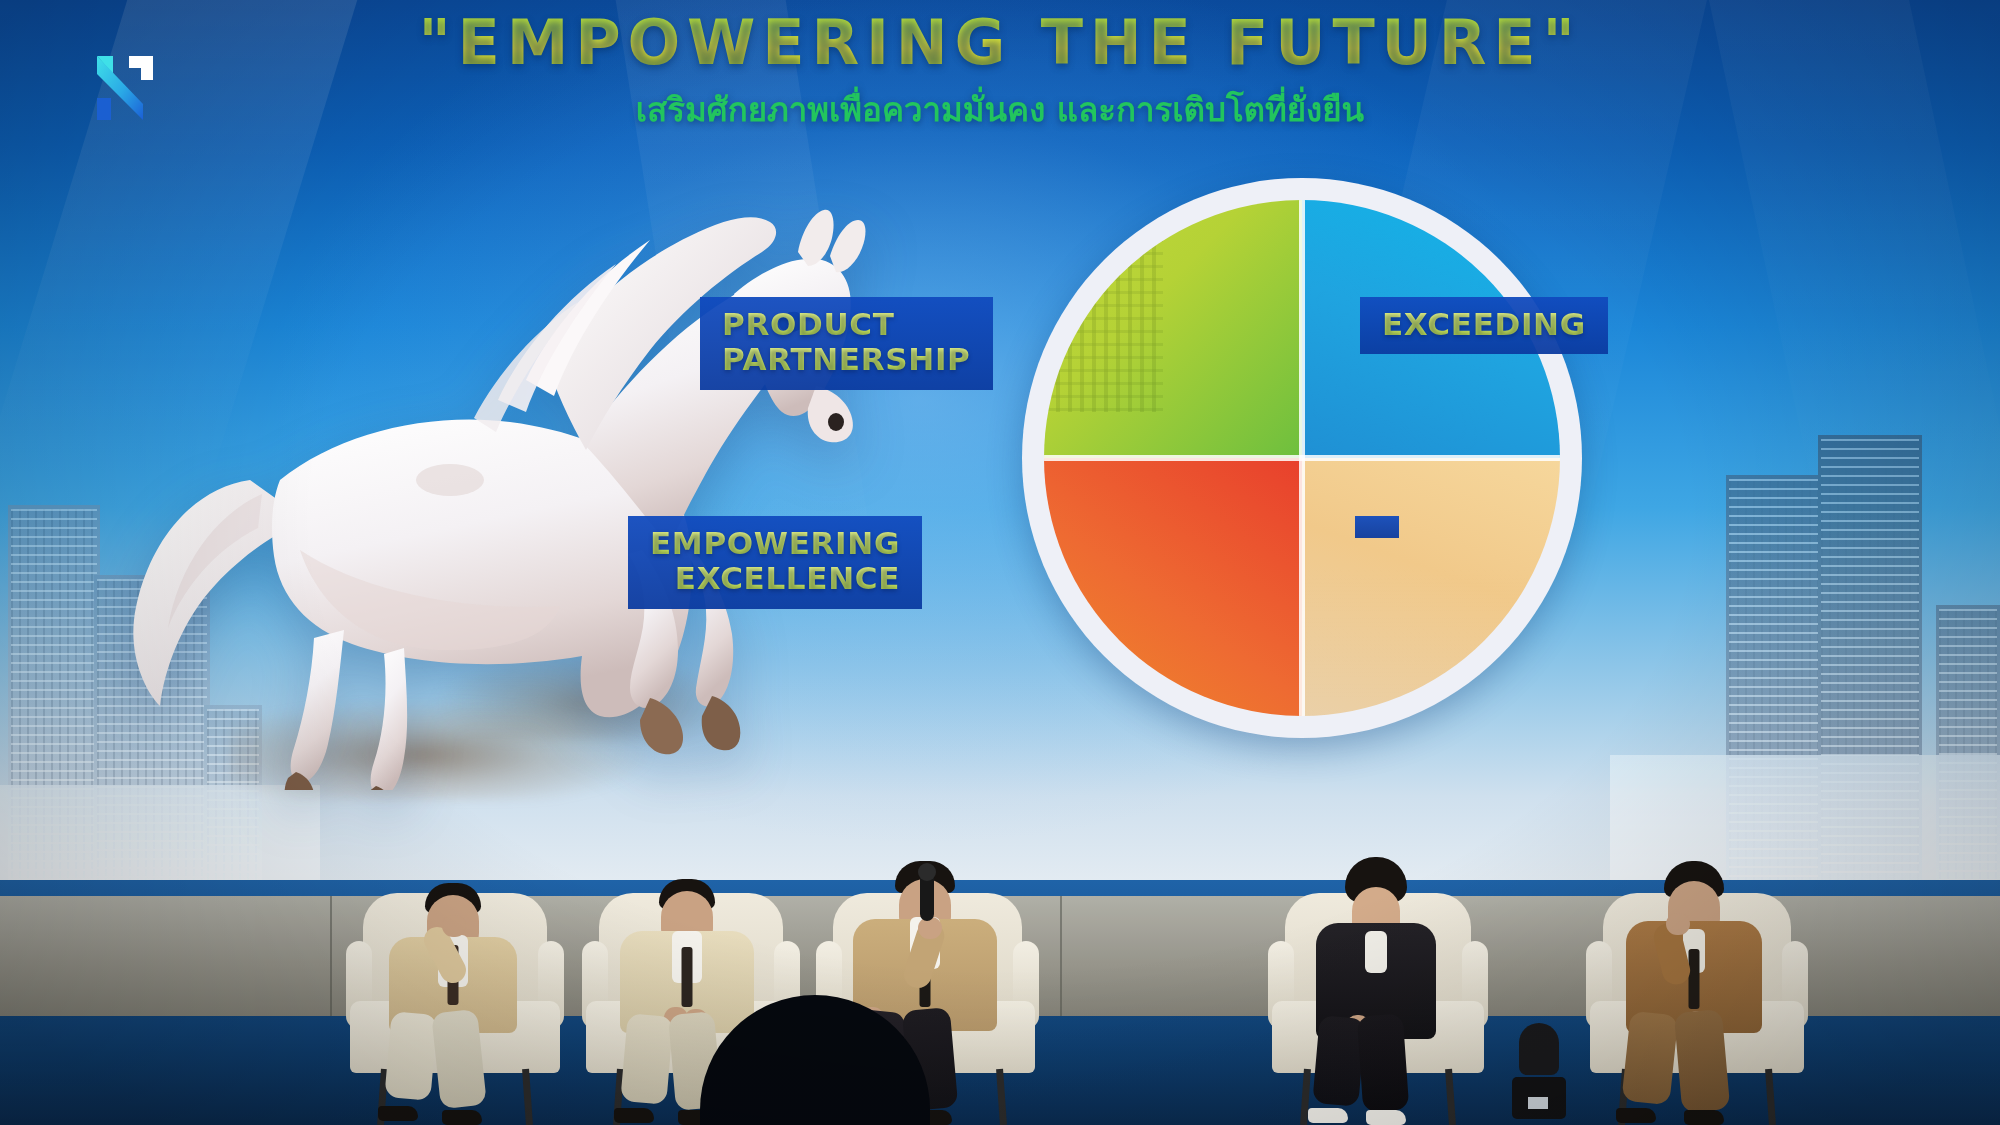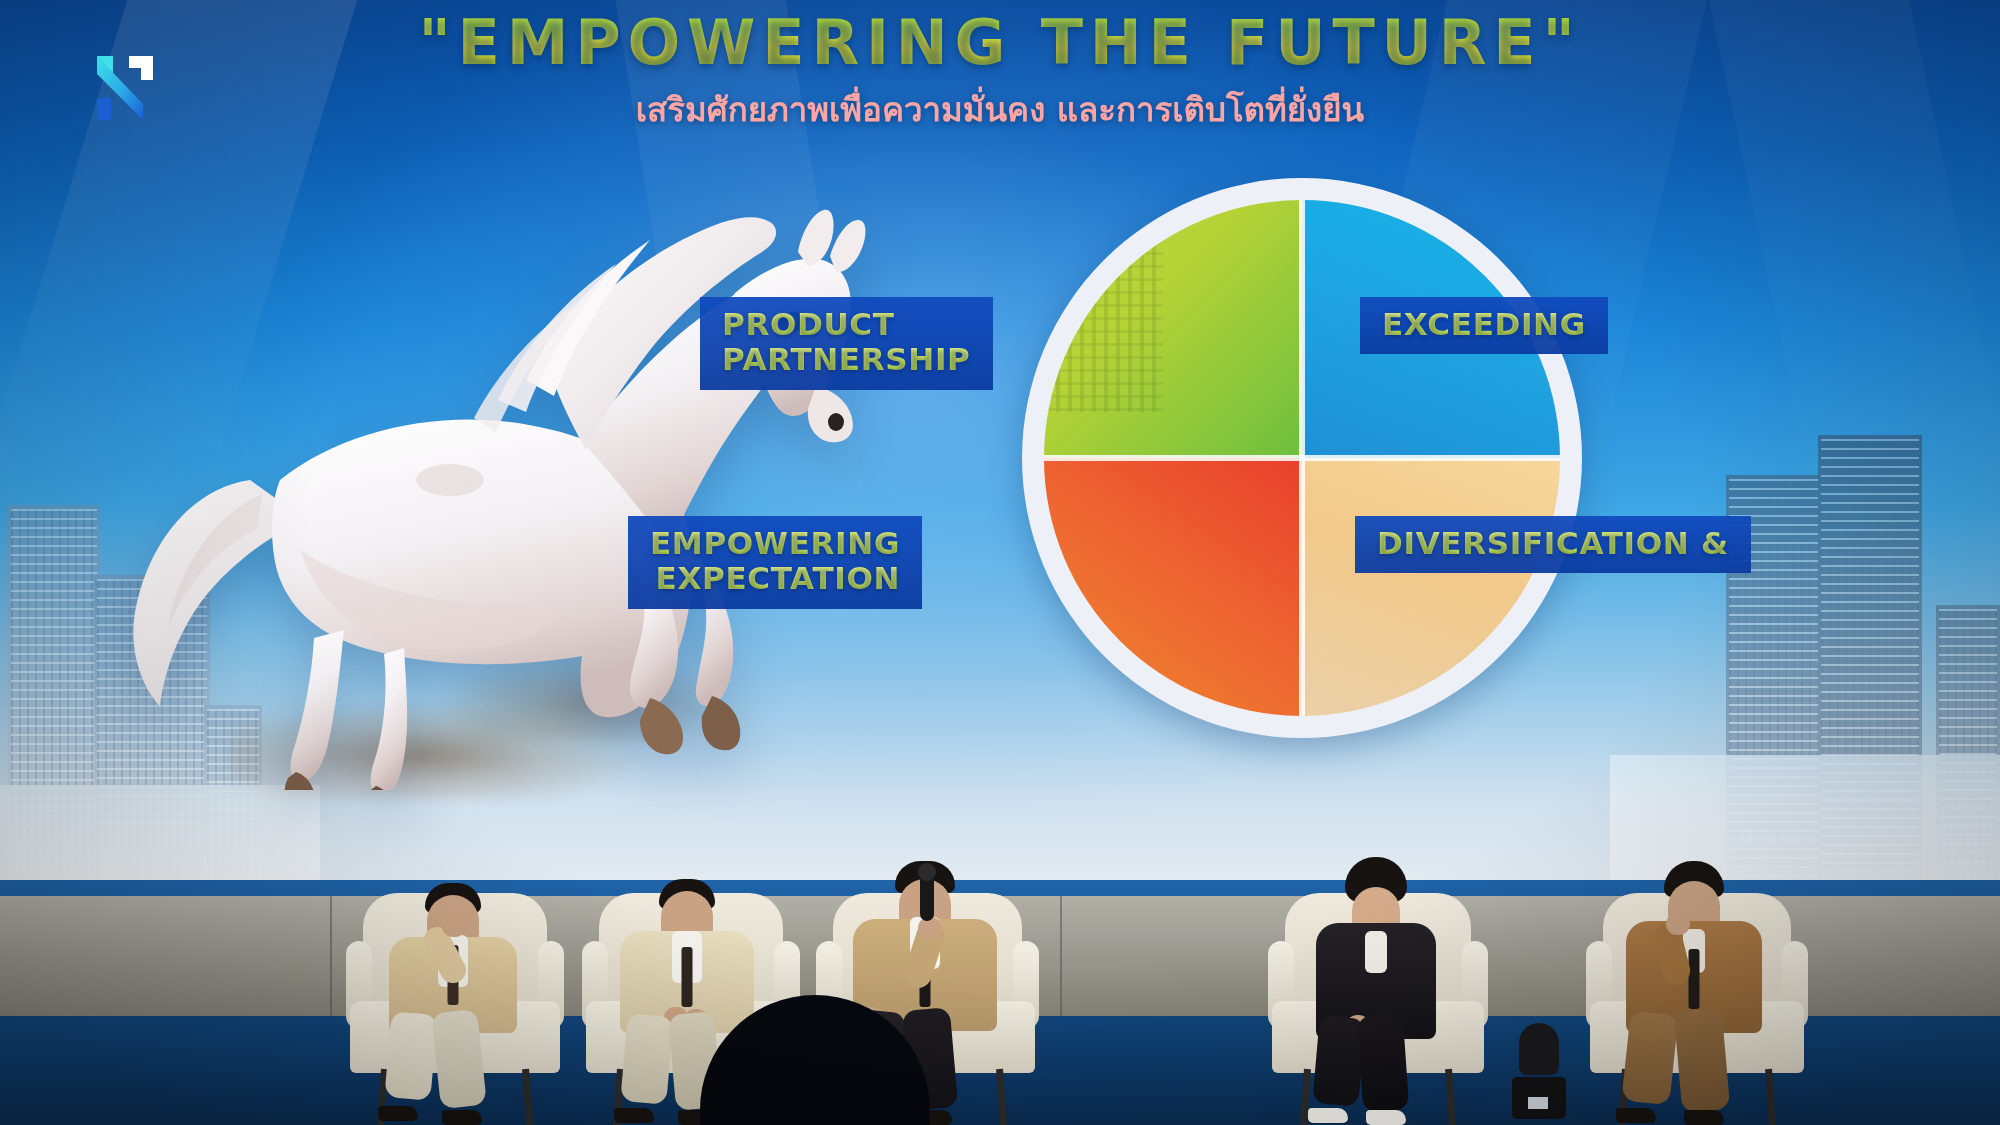--- a/index.html
+++ b/index.html
@@ -60,21 +60,21 @@
   .main-title{
     font-size:62px; font-weight:700; letter-spacing:.11em;
     font-family:"DejaVu Sans", sans-serif;
     background:linear-gradient(180deg,#9fd13a 0%,#bfe03f 30%,#e8e235 58%,#b9cf2f 82%,#8fbe2a 100%);
     -webkit-background-clip:text; background-clip:text; color:transparent;
     text-shadow:0 3px 7px rgba(0,40,90,.45);
     white-space:nowrap;
   }
   .sub-title{
     margin-top:4px;
-    font-size:33px; font-weight:700; color:#fca5a5;
+    font-size:33px; font-weight:700; color:#22c55e;
     font-family:"DejaVu Sans", sans-serif;
     text-shadow:0 2px 7px rgba(0,40,90,.55);
     white-space:nowrap;
   }
 
   
   .logo{ position:absolute; left:95px; top:52px; z-index:14; display:flex; align-items:center; gap:16px;}
   .logo-mark{ width:74px; height:72px; }
   .logo-txt{ display:flex; flex-direction:column; line-height:1; }
   .logo-the{
@@ -335,25 +335,24 @@
       <div class="ln">PRODUCT</div>
       <div class="ln">PARTNERSHIP</div>
     </div>
 
     <div class="plate p-bt">
       <div class="ln">EXCEEDING</div>
     </div>
 
     <div class="plate p-ex">
       <div class="ln">EMPOWERING</div>
-      <div class="ln">EXPECTATION</div>
+      <div class="ln">EXCELLENCE</div>
     </div>
 
     <div class="plate p-dp">
-      <div class="ln">DIVERSIFICATION &amp;</div>
     </div>
   </div>
 
   <div class="title-wrap">
     <div class="main-title">"EMPOWERING THE FUTURE"</div>
     <div class="sub-title">เสริมศักยภาพเพื่อความมั่นคง และการเติบโตที่ยั่งยืน</div>
   </div>
 
   <div class="logo">
     <span class="logo-mark">

